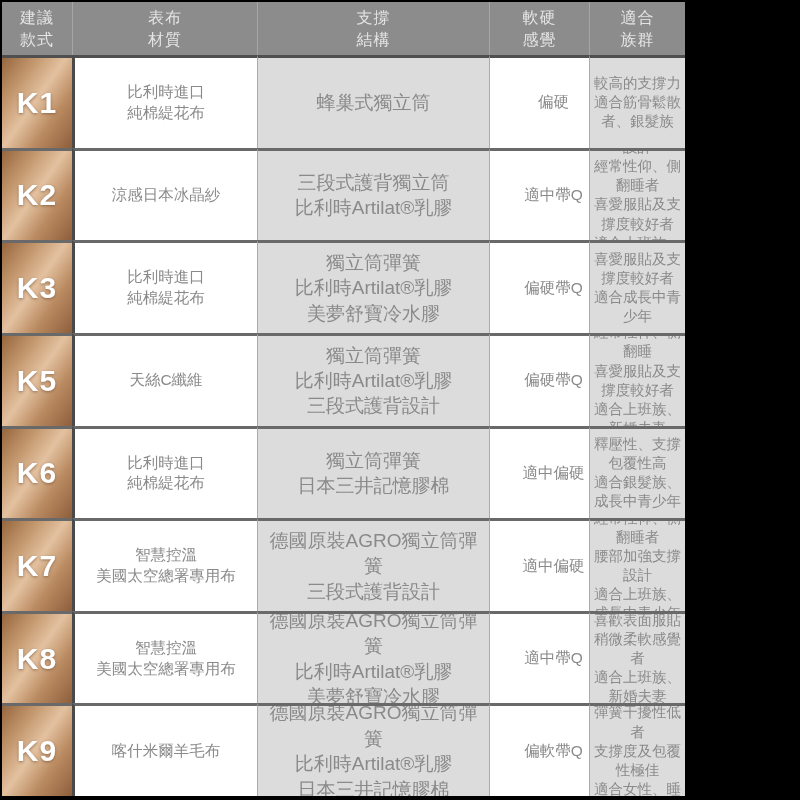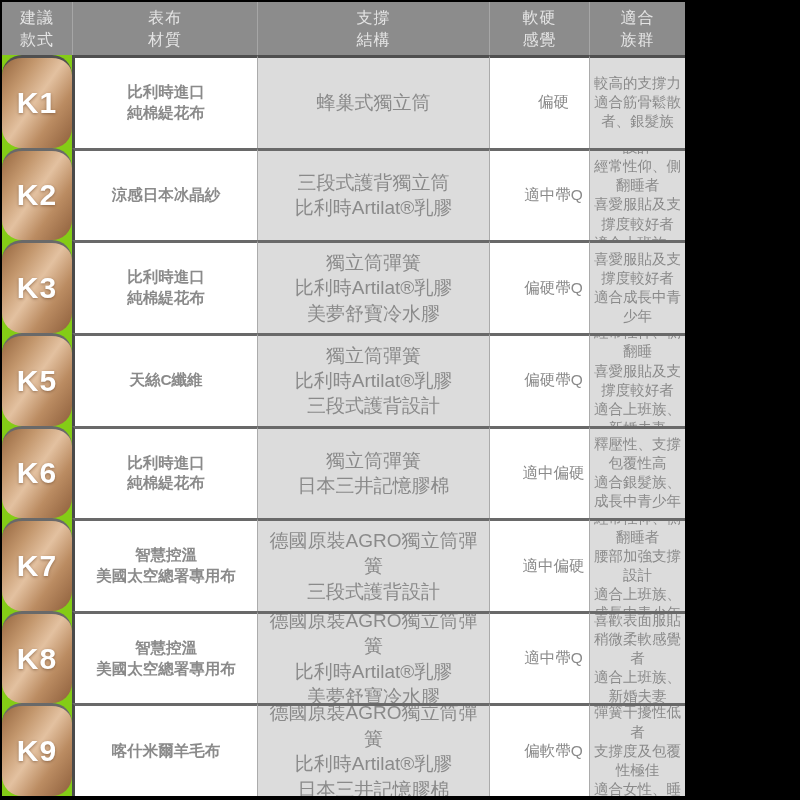--- a/index.html
+++ b/index.html
@@ -29,25 +29,24 @@
   
   .body{border-top:3px solid #696969;}
   .r1{border-top:3px solid #4f4f4f;}
   .bl-dark{border-left:3px solid #4a4a4a;}
   .bl-light{border-left:1px solid #ababab;}
   
   .kc{
     background:linear-gradient(125deg,#96663f 0%,#c3976d 26%,#e3c1a0 48%,#bb8c62 70%,#8d5e3b 100%);
     color:#fff;font-weight:bold;font-size:30px;letter-spacing:1px;
     text-shadow:0 1px 3px rgba(70,35,10,.45);
-    border-radius:20px;
   }
   
   .dc{color:#8a8a8a;line-height:1.34;padding:2px 4px;}
-  .c-fab{background:#fff;font-size:15.5px;font-weight:bold;}
+  .c-fab{background:#fff;font-size:15.5px;}
   .c-str{background:#dcdcdc;font-size:19px;}
   .c-firm{background:#fff;font-size:15.5px;padding-left:32px;}
   .c-aud{background:#dcdcdc;font-size:14.5px;line-height:1.32;}
 </style>
 </head>
 <body>
 
 <div class="table">
 
   <div class="cell hc">建議

